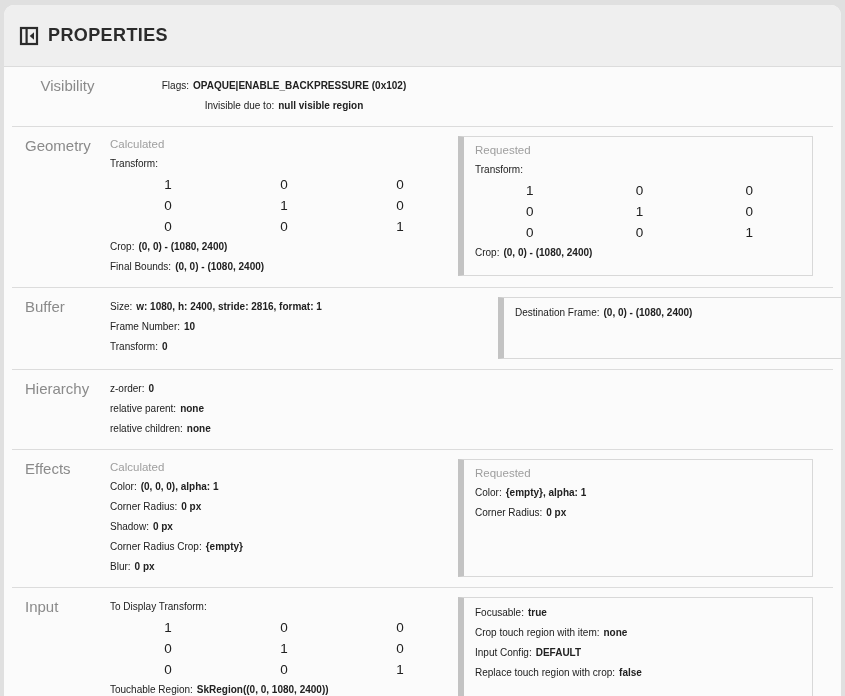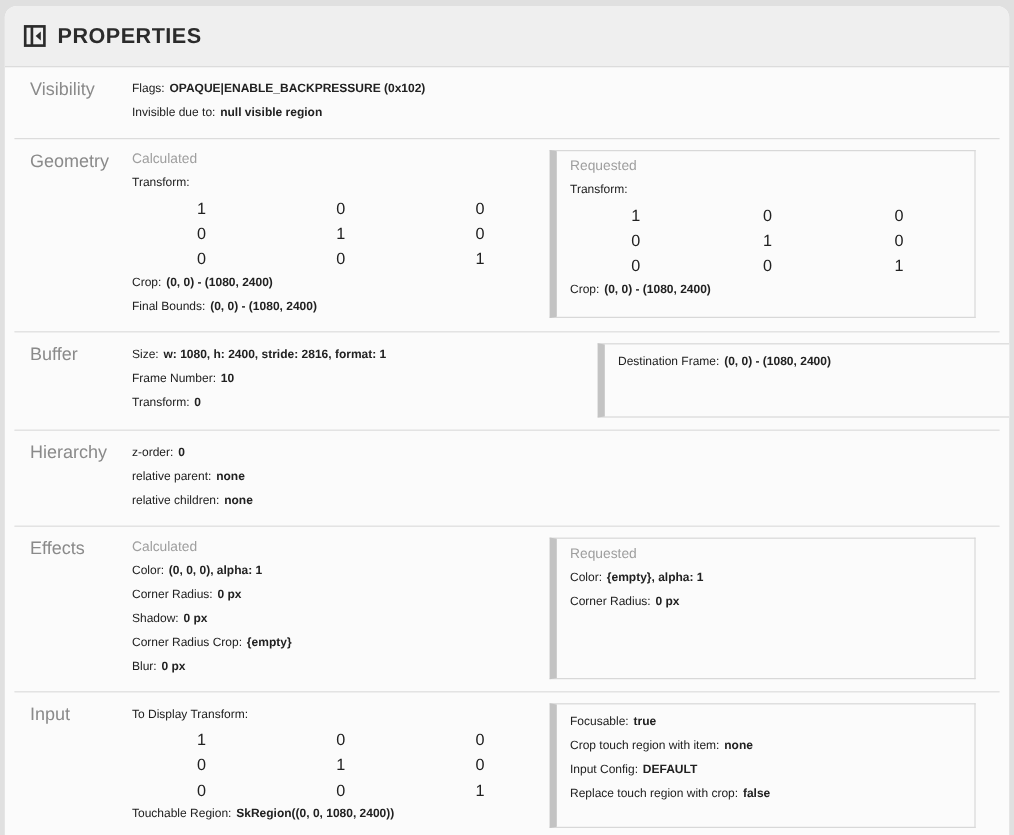--- a/index.html
+++ b/index.html
@@ -11,21 +11,21 @@
   }
   .card {
     margin: 5px 4px 0 4px;
     height: 691px;
     background: #fbfbfb;
     border-radius: 10px 10px 0 0;
     overflow: hidden;
     box-sizing: border-box;
   }
   .card-header {
-    height: 51px;
+    height: 62px;
     background: #efefef;
     display: flex;
     align-items: center;
     gap: 9px;
     padding: 0 15px;
     box-sizing: border-box;
     border-bottom: 1px solid #dcdcdc;
   }
   .card-title {
     font-size: 18px;
@@ -90,21 +90,21 @@
   .matrix span {
     text-align: center;
     font-size: 13.5px;
     color: #212121;
     line-height: 21px;
   }
   .mh-geom  { min-height: 140px; }
   .mh-buf   { min-height: 62px; margin-left: 40px; }
   .mh-eff   { min-height: 118px; }
   .mh-input { min-height: 104px; }
-  .sec-visibility { min-height: 58px; box-sizing: border-box; }
+  .sec-visibility { min-height: 58px; box-sizing: border-box; text-align: center; }
 </style>
 </head>
 <body>
 
 <div class="card">
 
   <div class="card-header">
     <span class="hdr-icon">
       <svg width="20" height="20" viewBox="0 0 20 20">
         <rect x="2" y="2" width="16" height="16" fill="none" stroke="#2b2b2b" stroke-width="2.2"></rect>

